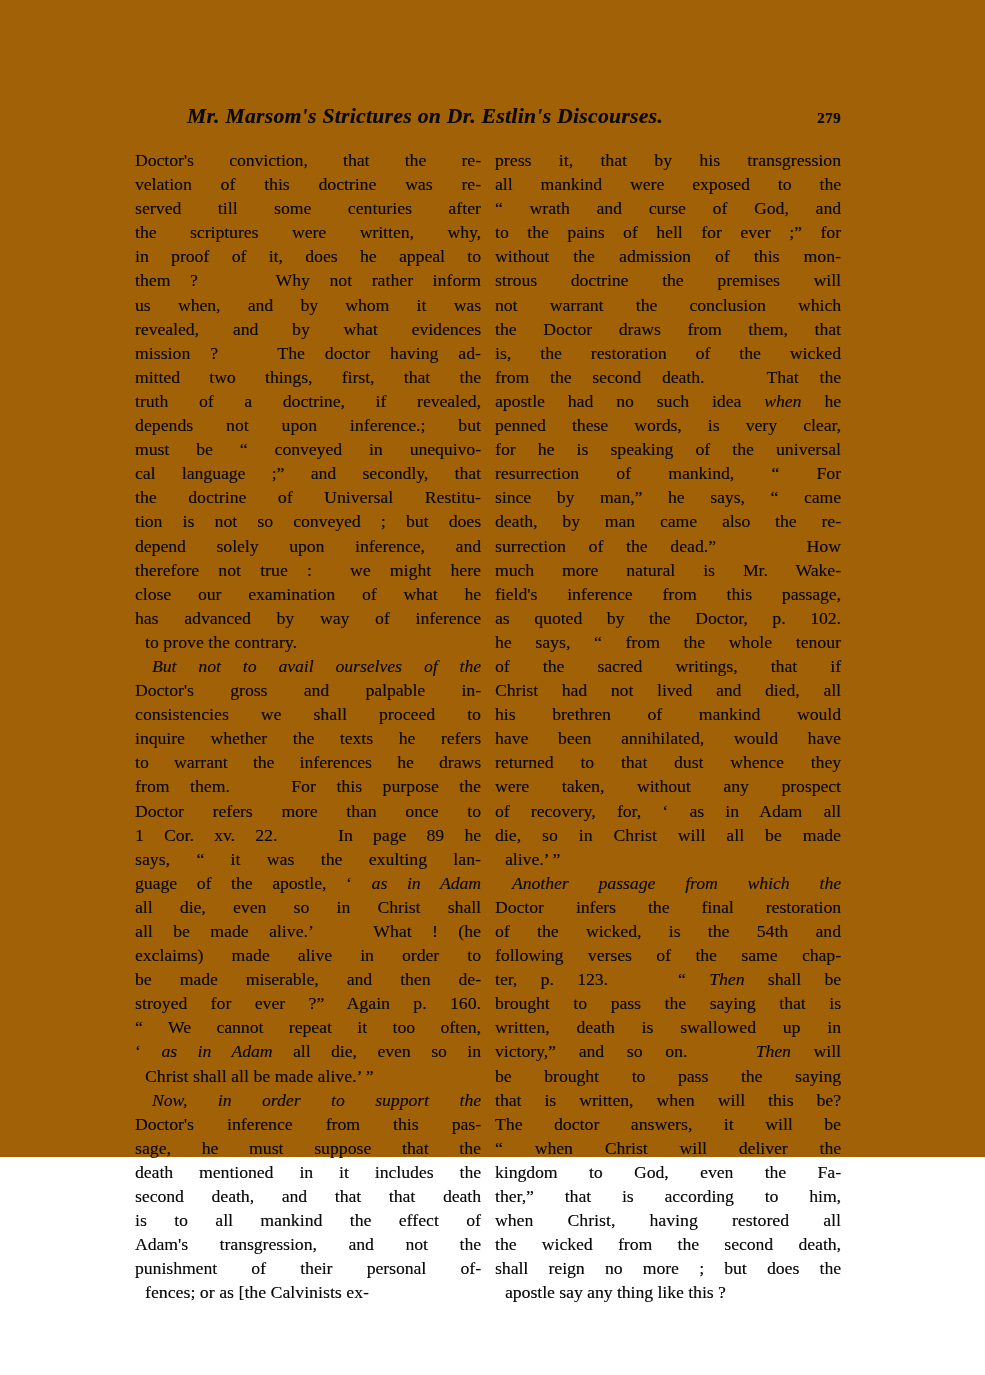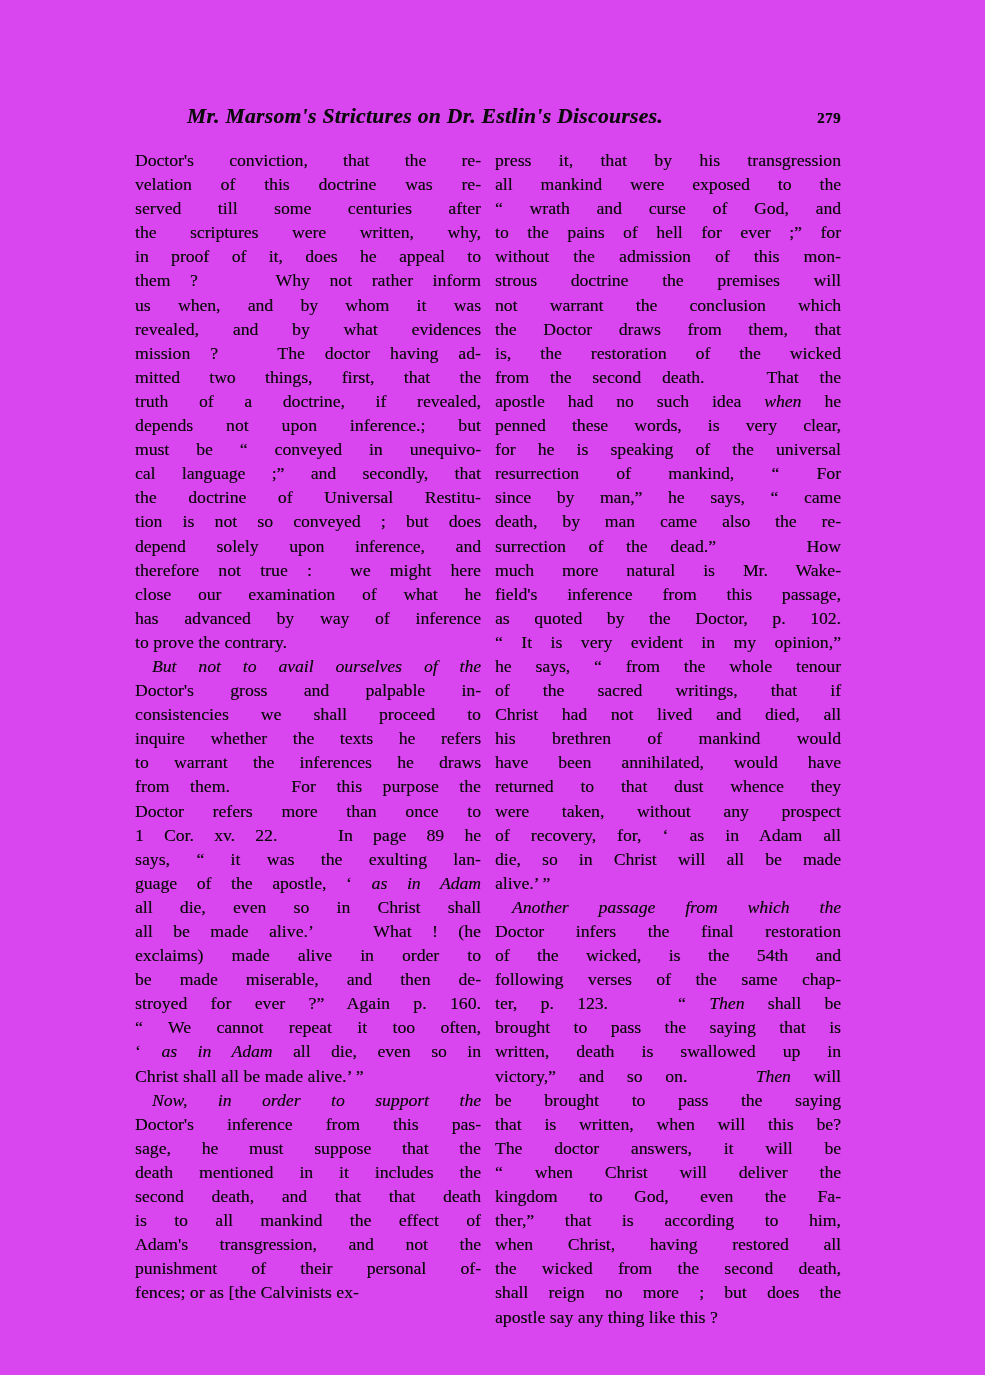--- a/index.html
+++ b/index.html
@@ -14,22 +14,22 @@
     color: #0a0a0a;
     position: relative;
     overflow: hidden;
   }
 
   .page {
     position: absolute;
     left: 0;
     top: 0;
     width: 985px;
-    height: 1375px;
-    background: #d946ef;
+    height: 1157px;
+    background: #a16207;
   }
 
   
   .running-head {
     position: absolute;
     left: 135px;
     top: 104px;
     width: 706px;
     height: 34px;
     display: flex;
@@ -73,20 +73,21 @@
     display: block;
     white-space: pre-wrap;
     text-align: justify;
     text-align-last: justify;
     height: 24.1px;
     overflow: visible;
     text-shadow: 0.3px 0 0 rgba(0,0,0,0.45);
   }
   .ln.last {
     text-align-last: left;
+    margin-left: 10px;
   }
   .ln.ind {
     text-indent: 17px;
     font-style: italic;
   }
   i { font-style: italic; }
 
   
   .col:nth-child(1) .ln:nth-child(3n)   { letter-spacing: 0.08px; }
   .col:nth-child(2) .ln:nth-child(4n+1) { letter-spacing: 0.06px; }
@@ -166,21 +167,20 @@
         <span class="ln">apostle had no such idea <i>when</i> he</span>
         <span class="ln">penned these words, is very clear,</span>
         <span class="ln">for he is speaking of the universal</span>
         <span class="ln">resurrection of mankind, “ For</span>
         <span class="ln">since by man,” he says, “ came</span>
         <span class="ln">death, by man came also the re-</span>
         <span class="ln">surrection of the dead.”    How</span>
         <span class="ln">much more natural is Mr. Wake-</span>
         <span class="ln">field's inference from this passage,</span>
         <span class="ln">as quoted by the Doctor, p. 102.</span>
-        <span class="ln">“ It is very evident in my opinion,”</span>
         <span class="ln">he says, “ from the whole tenour</span>
         <span class="ln">of the sacred writings, that if</span>
         <span class="ln">Christ had not lived and died, all</span>
         <span class="ln">his brethren of mankind would</span>
         <span class="ln">have been annihilated, would have</span>
         <span class="ln">returned to that dust whence they</span>
         <span class="ln">were taken, without any prospect</span>
         <span class="ln">of recovery, for, ‘ as in Adam all</span>
         <span class="ln">die, so in Christ will all be made</span>
         <span class="ln last">alive.’ ”</span>

